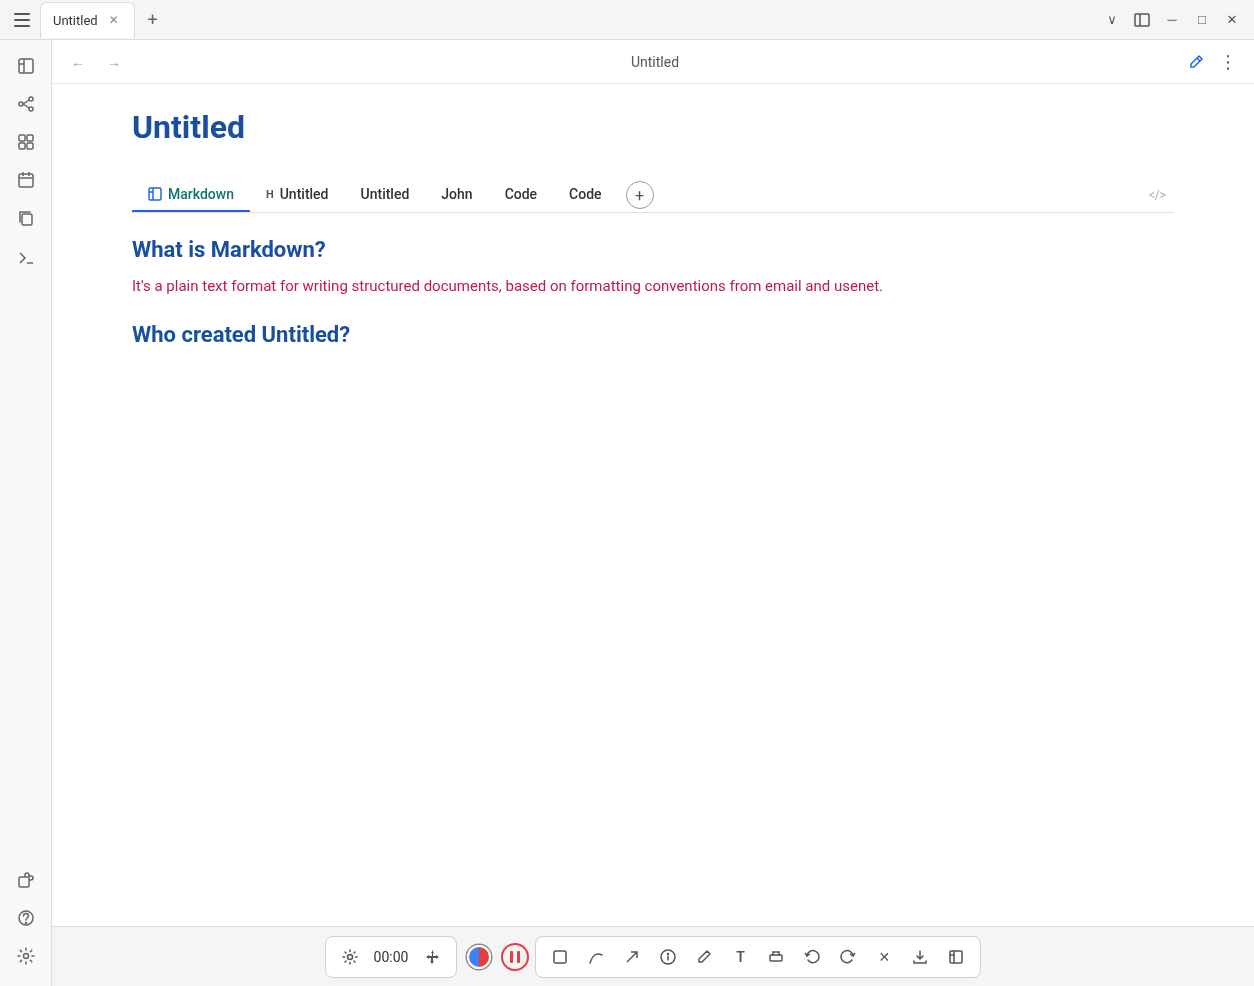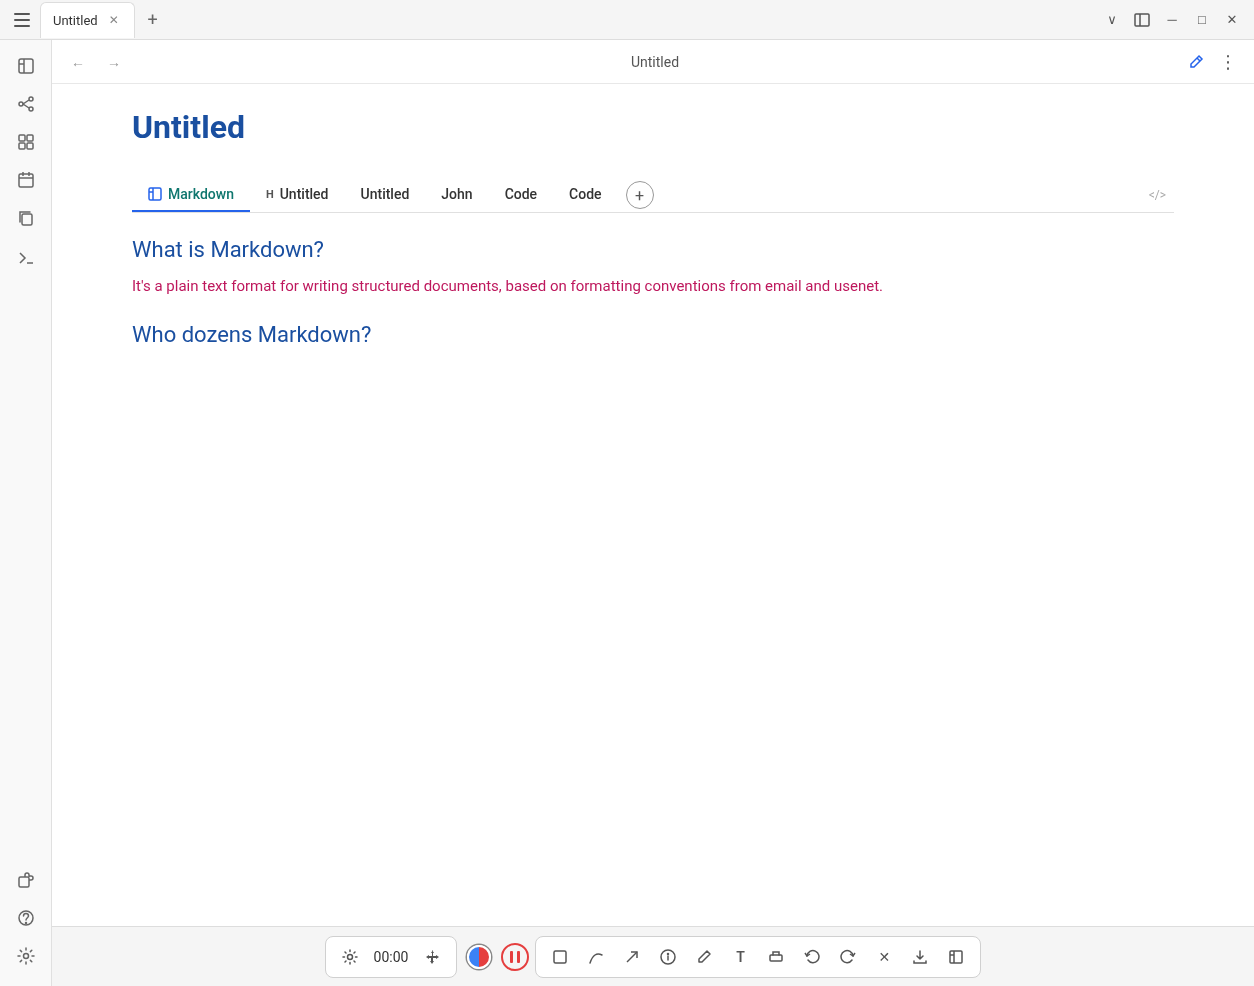--- a/index.html
+++ b/index.html
@@ -176,21 +176,21 @@
     }
     .tab-code-icon {
       margin-left: auto;
       color: #aaa; font-size: 12px;
       padding-right: 8px;
     }
 
     
     .doc-heading {
       font-size: 22px;
-      font-weight: 400;
+      font-weight: 700;
       color: #1a4fa0;
       margin-bottom: 12px;
     }
     .doc-paragraph {
       font-size: 15px;
       color: #be185d;
       line-height: 1.6;
       margin-bottom: 24px;
     }
 
@@ -396,21 +396,21 @@
         <div style="flex:1;"></div>
         <div class="tab-code-icon" style="color:#aaa; font-size:12px; padding-right:8px; cursor:pointer;">&lt;/&gt;</div>
       </div>
 
       <div>
         <h2 class="doc-heading">What is Markdown?</h2>
         <p class="doc-paragraph">It's a plain text format for writing structured documents, based on formatting conventions from email and usenet.</p>
       </div>
 
       <div>
-        <h2 class="doc-heading">Who dozens Markdown?</h2>
+        <h2 class="doc-heading">Who created Untitled?</h2>
       </div>
     </div>
 
     <div class="bottom-toolbar">
       <div class="toolbar-group">
         <div class="tb-btn">
           <svg width="16" height="16" viewBox="0 0 16 16" fill="none" stroke="#555" stroke-width="1.5">
             <circle cx="8" cy="8" r="2.5"></circle>
             <path d="M8 1v1.5M8 13.5V15M1 8h1.5M13.5 8H15M3 3l1 1M12 12l1 1M3 13l1-1M12 4l1-1" stroke-linecap="round"></path>
           </svg>

